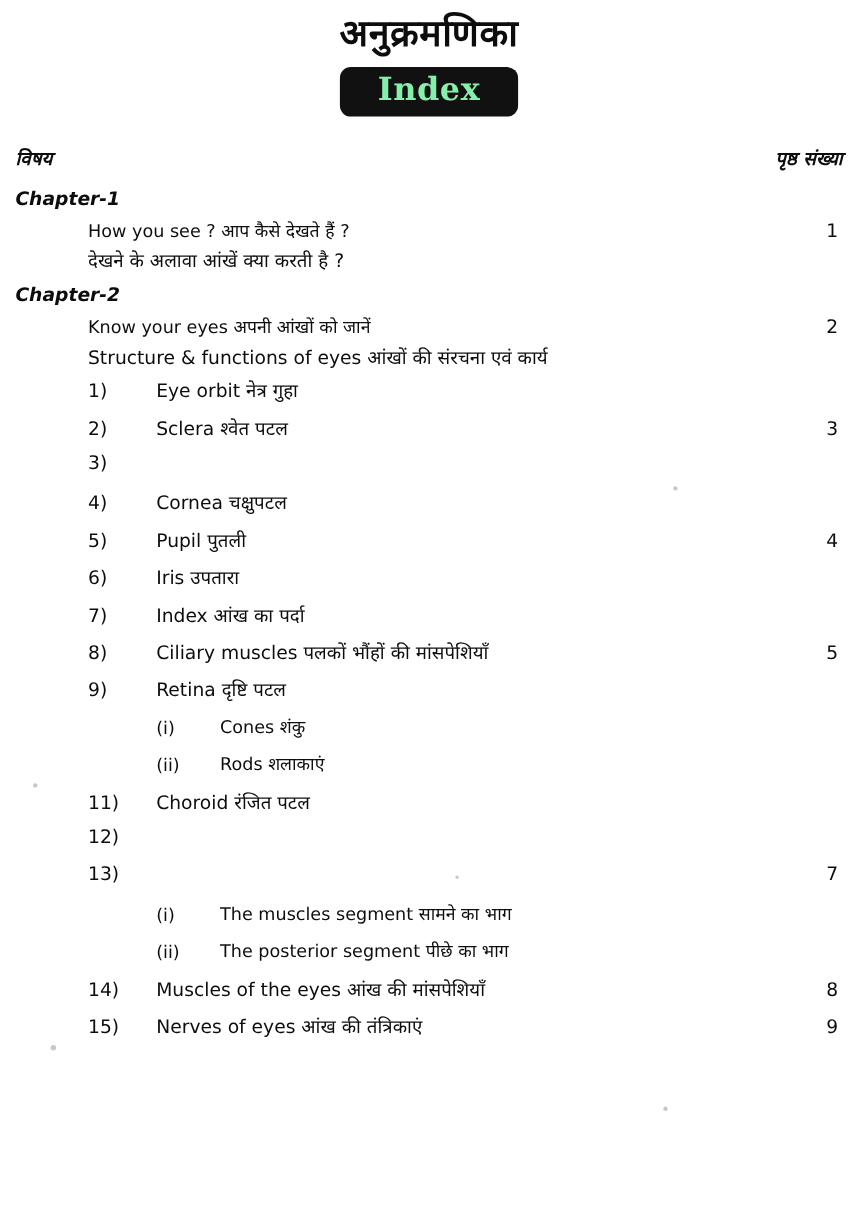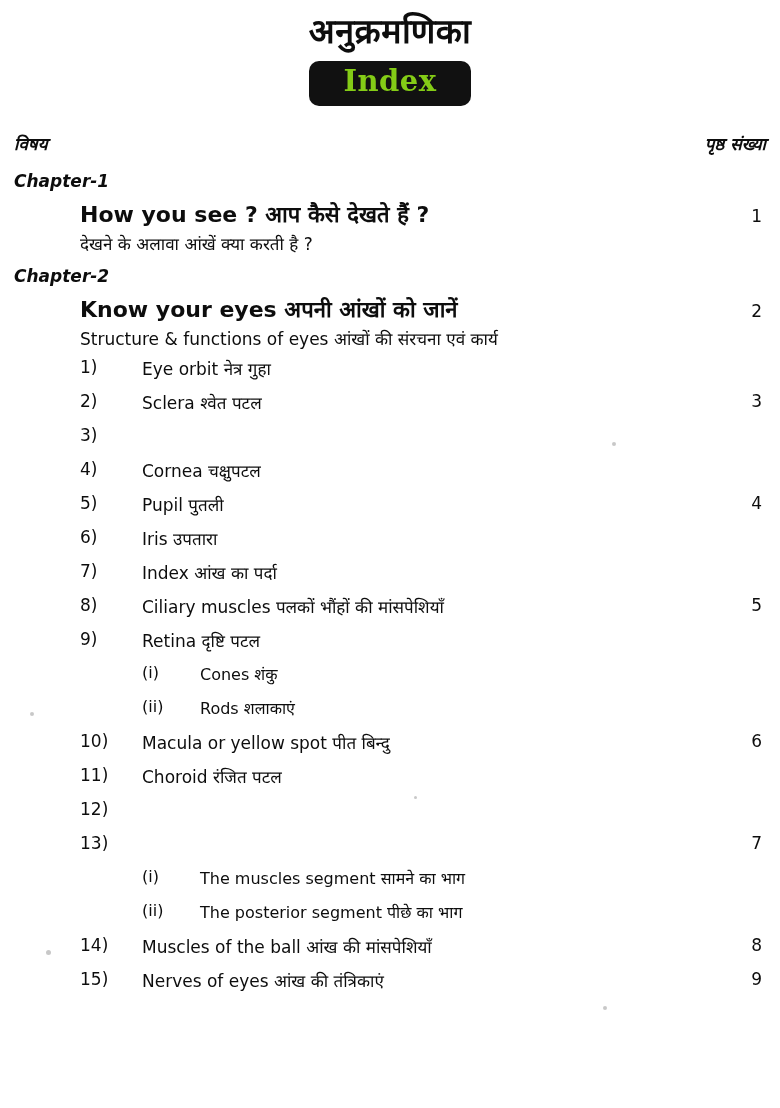--- a/index.html
+++ b/index.html
@@ -31,21 +31,21 @@
     margin-top: 12px;
     line-height: 1.15;
   }
   .title-badge-wrap {
     display: flex;
     justify-content: center;
     margin-top: 10px;
   }
   .title-badge {
     background: #111111;
-    color: #84cc16;
+    color: #86efac;
     font-family: "DejaVu Serif", serif;
     font-size: 29px;
     font-weight: 700;
     padding: 4px 34px 8px 34px;
     border-radius: 10px;
     letter-spacing: 0.5px;
     line-height: 1.15;
   }
   
   .col-head {
@@ -63,38 +63,38 @@
   }
   .row {
     display: flex;
     align-items: baseline;
     position: relative;
     min-height: 28px;
   }
   .row .body {
     flex: 1 1 auto;
     display: flex;
-    align-items: flex-start;
+    align-items: flex-end;
   }
   .row .page-no {
     flex: 0 0 40px;
     text-align: right;
     font-size: 17px;
     padding-right: 4px;
   }
   .chapter {
     font-style: italic;
     font-weight: 700;
     font-size: 17px;
     margin-top: 10px;
     margin-bottom: 2px;
   }
   .head-entry {
-    font-weight: 700;
-    font-size: 22px;
+    font-weight: 400;
+    font-size: 16px;
     padding-left: 66px;
     margin-top: 5px;
   }
   .sub-entry {
     font-weight: 400;
     font-size: 17px;
     padding-left: 66px;
     margin-top: 4px;
   }
   .num {
@@ -249,27 +249,20 @@
       </div>
       <div class="row roman-row">
         <div class="body">
           <div class="roman">(ii)</div>
           <div class="text">Rods  शलाकाएं</div>
         </div>
         <div class="page-no"></div>
       </div>
       <div class="row numbered">
         <div class="body">
-          <div class="num">10)</div>
-          <div class="text">Macula or yellow spot  पीत बिन्दु</div>
-        </div>
-        <div class="page-no">6</div>
-      </div>
-      <div class="row numbered">
-        <div class="body">
           <div class="num">11)</div>
           <div class="text">Choroid  रंजित पटल</div>
         </div>
         <div class="page-no"></div>
       </div>
       <div class="row numbered">
         <div class="body">
           <div class="num">12)</div>
         </div>
         <div class="page-no"></div>
@@ -290,21 +283,21 @@
       <div class="row roman-row">
         <div class="body">
           <div class="roman">(ii)</div>
           <div class="text">The posterior segment  पीछे का भाग</div>
         </div>
         <div class="page-no"></div>
       </div>
       <div class="row numbered">
         <div class="body">
           <div class="num">14)</div>
-          <div class="text">Muscles of the ball  आंख की मांसपेशियाँ</div>
+          <div class="text">Muscles of the eyes  आंख की मांसपेशियाँ</div>
         </div>
         <div class="page-no">8</div>
       </div>
       <div class="row numbered">
         <div class="body">
           <div class="num">15)</div>
           <div class="text">Nerves of eyes  आंख की तंत्रिकाएं</div>
         </div>
         <div class="page-no">9</div>
       </div>

